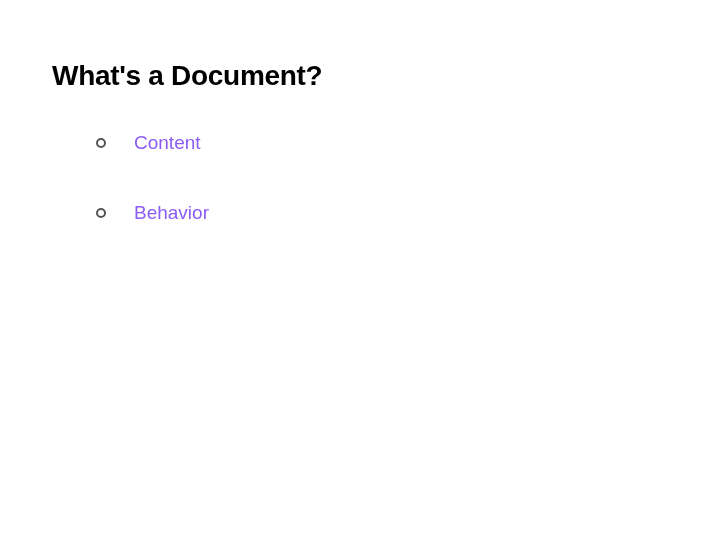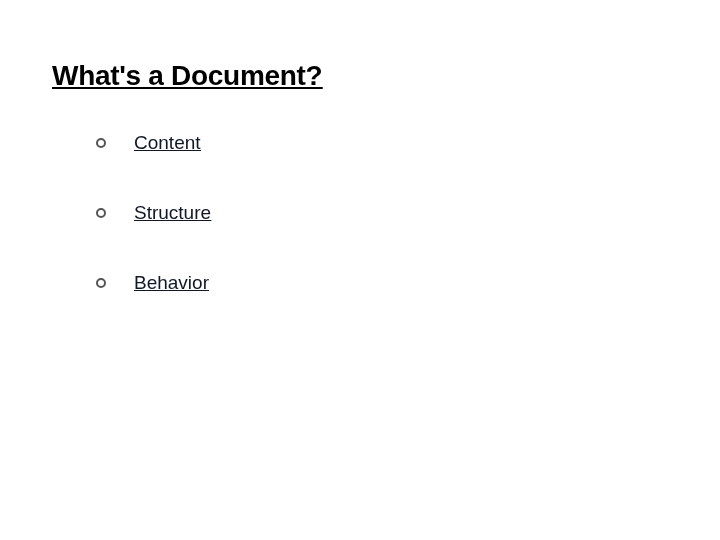--- a/index.html
+++ b/index.html
@@ -1,15 +1,15 @@
 <!DOCTYPE html>
 <html><head>
   <meta charset="utf-8">
   <style>
-    * { margin: 12px; padding: 0; box-sizing: border-box; text-decoration: underline; }
+    * { margin: 12px; padding: 0; box-sizing: border-box; }
     body {
       width: 720px;
       height: 540px;
       background: #ffffff;
       font-family: Arial, Helvetica, sans-serif;
       padding: 24px 16px;
     }
     .title {
       font-size: 28px;
       font-weight: bold;
@@ -29,34 +29,30 @@
     .bullet {
       width: 10px;
       height: 10px;
       border: 2px solid #555;
       border-radius: 50%;
       margin-right: 16px;
       flex-shrink: 0;
     }
     .item-text {
       font-size: 19px;
-      color: #0f172a;
+      color: #8b5cf6;
     }
   </style>
 </head>
 <body>
 
 <h1 class="title">What's a Document?</h1>
 
 <ul class="list">
   <li class="item">
     <span class="bullet"></span>
     <span class="item-text">Content</span>
   </li>
   <li class="item">
     <span class="bullet"></span>
-    <span class="item-text">Structure</span>
-  </li>
-  <li class="item">
-    <span class="bullet"></span>
     <span class="item-text">Behavior</span>
   </li>
 </ul>
 
 </body></html>

